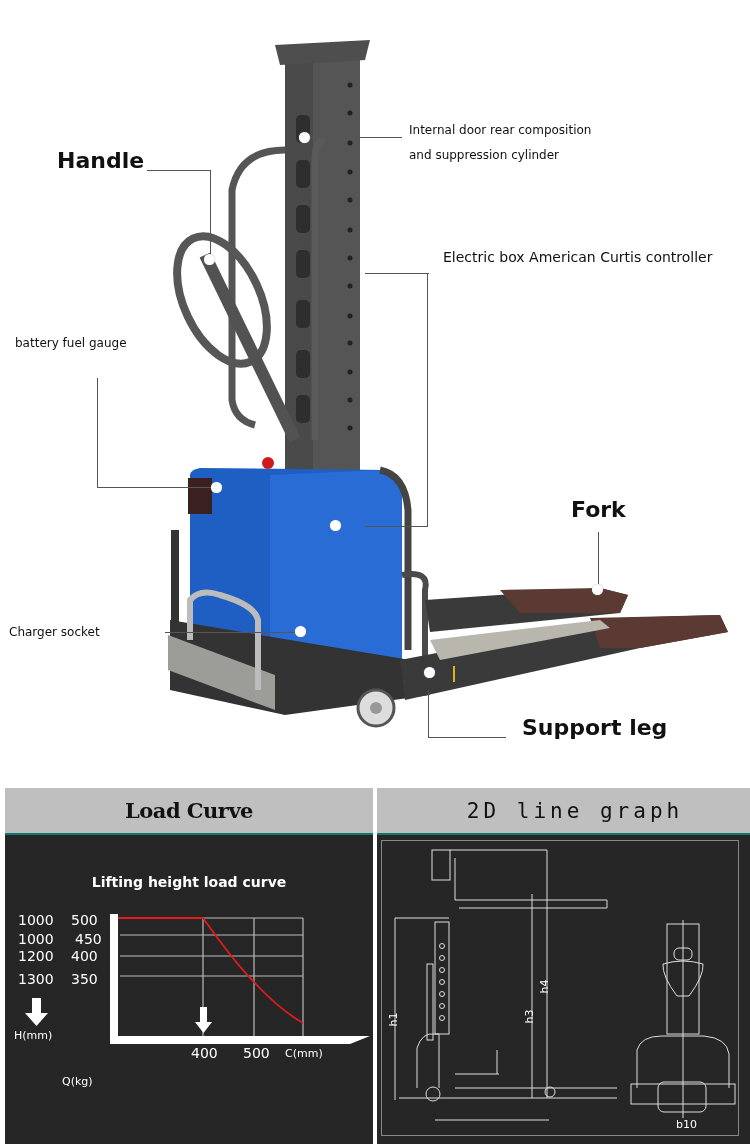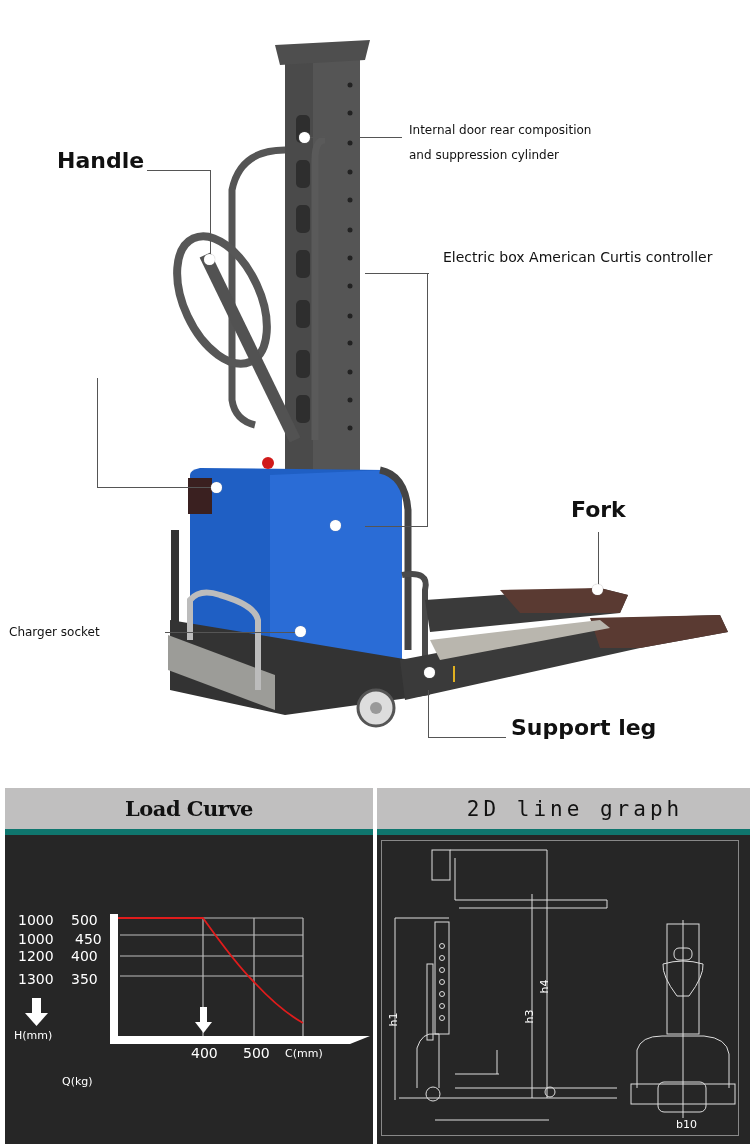--- a/index.html
+++ b/index.html
@@ -9,21 +9,21 @@
     .product { position: absolute; left: 0; top: 0; width: 750px; height: 780px; }
     .label { position: absolute; color: #111; white-space: nowrap; font-family: "DejaVu Sans", sans-serif; }
     .label.big { font-size: 22px; font-weight: bold; }
     .label.med { font-size: 12px; line-height: 25px; }
     .label.sm  { font-size: 14px; }
     .leader { position: absolute; border-color: #555; border-style: solid; border-width: 0; }
     .dot { position: absolute; width: 11px; height: 11px; border-radius: 50%; background: #fff; box-shadow: 0 0 1px #999; }
 
     
     .panel { position: absolute; top: 788px; height: 356px; background: #262626; }
-    .panel .head { height: 47px; background: #c0bfbf; display: flex; align-items: center; justify-content: center; border-bottom: 6px solid #0f766e; }
+    .panel .head { height: 47px; background: #c0bfbf; display: flex; align-items: center; justify-content: center; border-bottom: 2px solid #0f766e; }
     .panel.left { left: 5px; width: 368px; }
     .panel.right { left: 377px; width: 396px; }
     .head-left { font-family: "DejaVu Serif", serif; font-weight: bold; font-size: 21px; color: #111; letter-spacing: -0.5px; }
     .head-right { font-family: "DejaVu Sans Mono", monospace; font-size: 21px; color: #111; letter-spacing: 4px; }
     .chart-title { position: absolute; top: 86px; left: 0; width: 368px; text-align: center; color: #fff; font-size: 14px; font-weight: bold; }
     .axis-txt { position: absolute; color: #fff; font-size: 14px; }
     .axis-small { position: absolute; color: #fff; font-size: 11px; }
     .drawing-frame { position: absolute; left: 4px; top: 52px; width: 358px; height: 296px; border: 1px solid #888; }
   </style>
 </head>
@@ -112,29 +112,31 @@
   <div class="leader" style="left:165px;top:632px;width:134px;height:0;border-top-width:1px;"></div>
   <div class="dot" style="left:295px;top:626px;"></div>
 
   <div class="leader" style="left:428px;top:690px;width:78px;height:48px;border-left-width:1px;border-bottom-width:1px;"></div>
   <div class="dot" style="left:424px;top:667px;"></div>
 
   <div class="label big" style="left:57px;top:148px;">Handle</div>
   <div class="label med" style="left:409px;top:118px;">Internal door rear composition</div>
   <div class="label med" style="left:409px;top:143px;">and suppression cylinder</div>
   <div class="label sm" style="left:443px;top:249px;">Electric box American Curtis controller</div>
+  <div class="label med" style="left:15px;top:331px;">battery fuel gauge</div>
   <div class="label big" style="left:571px;top:497px;">Fork</div>
   <div class="label med" style="left:9px;top:620px;">Charger socket</div>
-  <div class="label big" style="left:511px;top:715px;text-align:right;">Support leg</div>
+  <div class="label big" style="left:522px;top:715px;text-align:right;">Support leg</div>
 </div>
 
 <div class="panel left">
   <div class="head">
     <span class="head-left">Load Curve</span>
   </div>
+  <div class="chart-title">Lifting height load curve</div>
 
   <div class="axis-txt" style="left:13px;top:124px;">1000</div>
   <div class="axis-txt" style="left:66px;top:124px;">500</div>
   <div class="axis-txt" style="left:13px;top:143px;">1000</div>
   <div class="axis-txt" style="left:70px;top:143px;">450</div>
   <div class="axis-txt" style="left:13px;top:160px;">1200</div>
   <div class="axis-txt" style="left:66px;top:160px;">400</div>
   <div class="axis-txt" style="left:13px;top:183px;">1300</div>
   <div class="axis-txt" style="left:66px;top:183px;">350</div>
 

